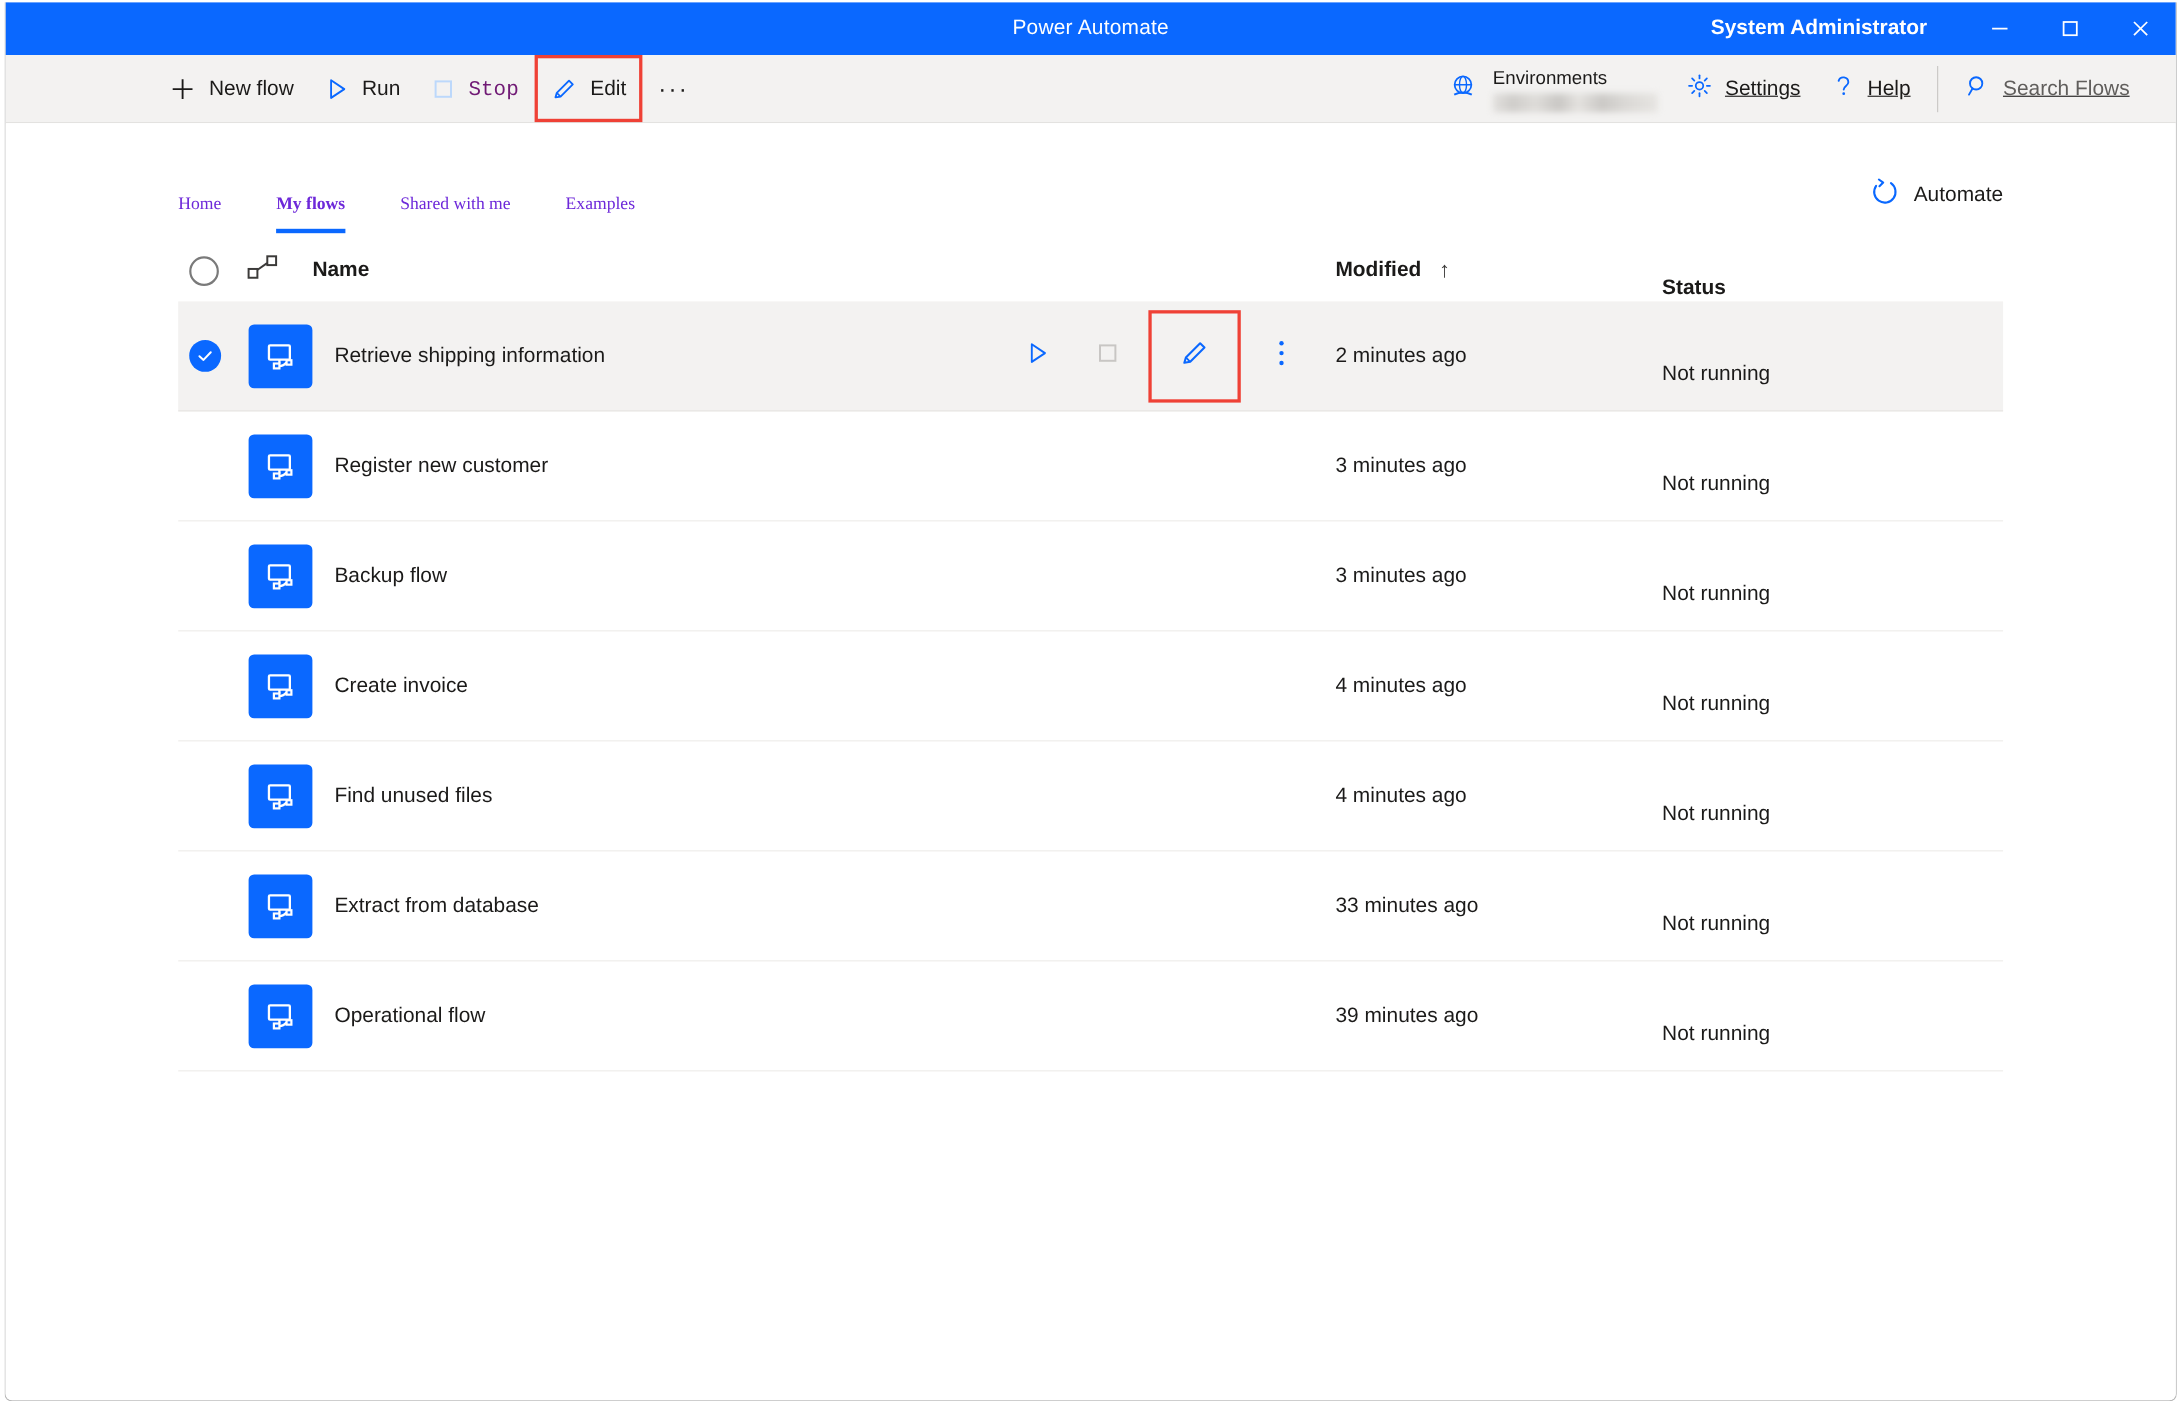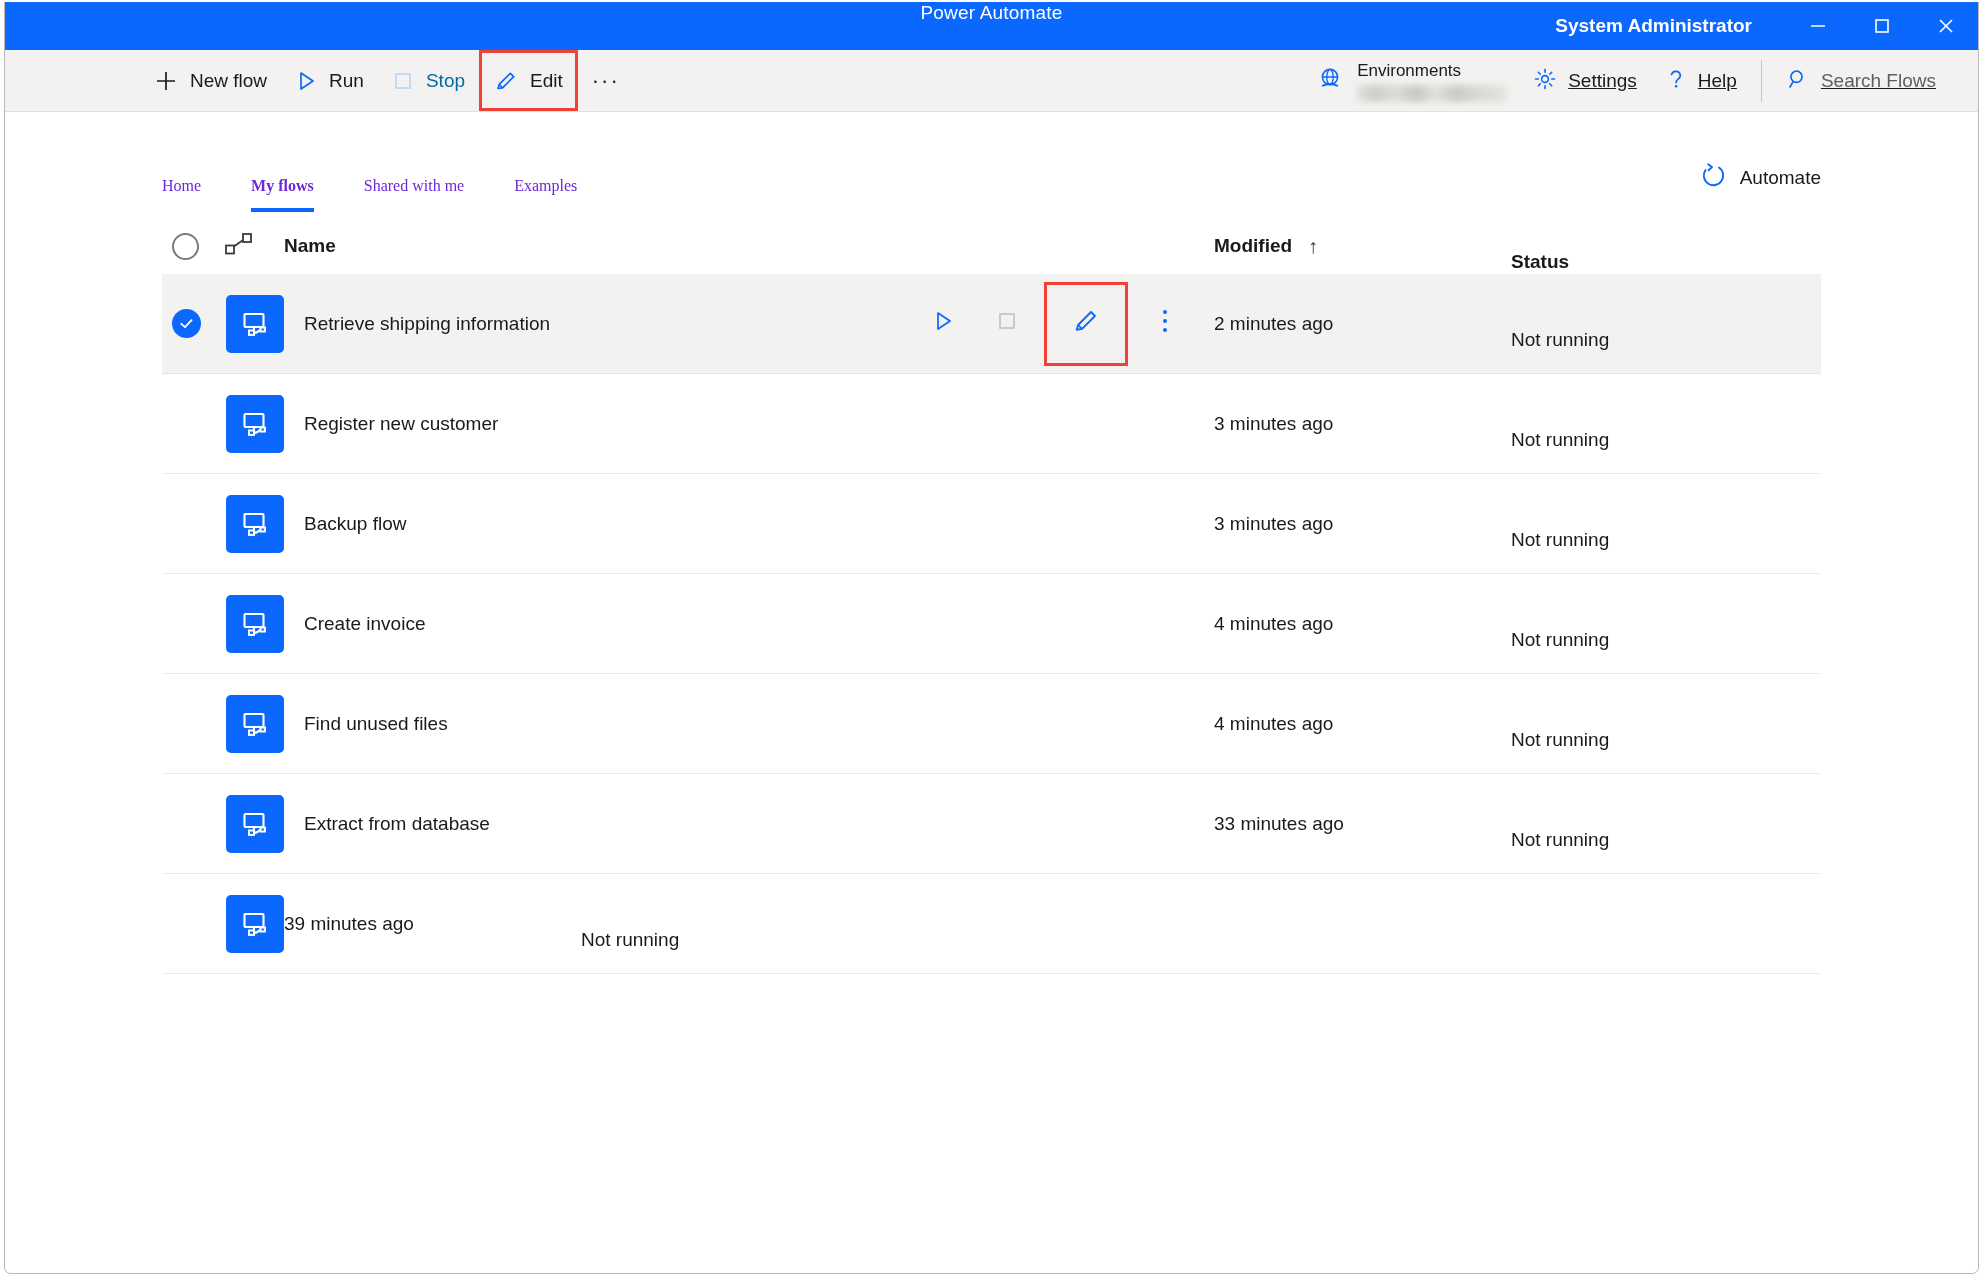--- a/index.html
+++ b/index.html
@@ -26,20 +26,21 @@
     flex-direction: column;
   }
 
   
   .titlebar {
     position: relative;
     height: 48px;
     flex: 0 0 48px;
     background: #0a68ff;
     display: flex;
+    align-items: center;
     justify-content: center;
   }
   .titlebar-title {
     color: #ffffff;
     font-size: 19px;
     letter-spacing: .2px;
   }
   .titlebar-right {
     position: absolute;
     right: 0;
@@ -83,21 +84,21 @@
   .cmd-item {
     display: flex;
     align-items: center;
     gap: 12px;
     height: 44px;
     padding: 0 14px;
     font-size: 19px;
     color: #1b1a19;
     white-space: nowrap;
   }
-  .cmd-item.disabled { color: #0369a1; }
+  .cmd-item.disabled { color: #701a75; font-family: Liberation Mono, monospace; }
   .cmd-item.highlighted {
     border: 3px solid #ef4136;
     padding: 0 12px;
     height: 61px;
     text-align: center;
   }
   .cmd-item .glyph { display: flex; align-items: center; }
   .ellipsis-btn {
     font-size: 22px;
     letter-spacing: 2px;
@@ -626,19 +627,22 @@
           <span class="flow-icon">
             <svg width="34" height="34" viewBox="0 0 34 34">
               <rect x="6.5" y="7" width="19" height="13" rx="1" fill="none" stroke="#ffffff" stroke-width="2.1"></rect>
               <line x1="16" y1="20" x2="16" y2="23.5" stroke="#ffffff" stroke-width="2.1"></line>
               <rect x="11" y="23.5" width="5" height="4.4" fill="none" stroke="#ffffff" stroke-width="2"></rect>
               <rect x="22.5" y="20.5" width="4.4" height="4" fill="none" stroke="#ffffff" stroke-width="2"></rect>
               <path d="M16.2 25.8 q3.4 0 6.3 -3.3" fill="none" stroke="#ffffff" stroke-width="2"></path>
             </svg>
           </span>
         </div>
+        <div class="col-name">
+          <span class="row-name">Operational flow</span>
+        </div>
         <div class="col-modified">39 minutes ago</div>
         <div class="col-status">Not running</div>
       </div>
 
     </div>
   </div>
 </div>
 
 </body></html>

